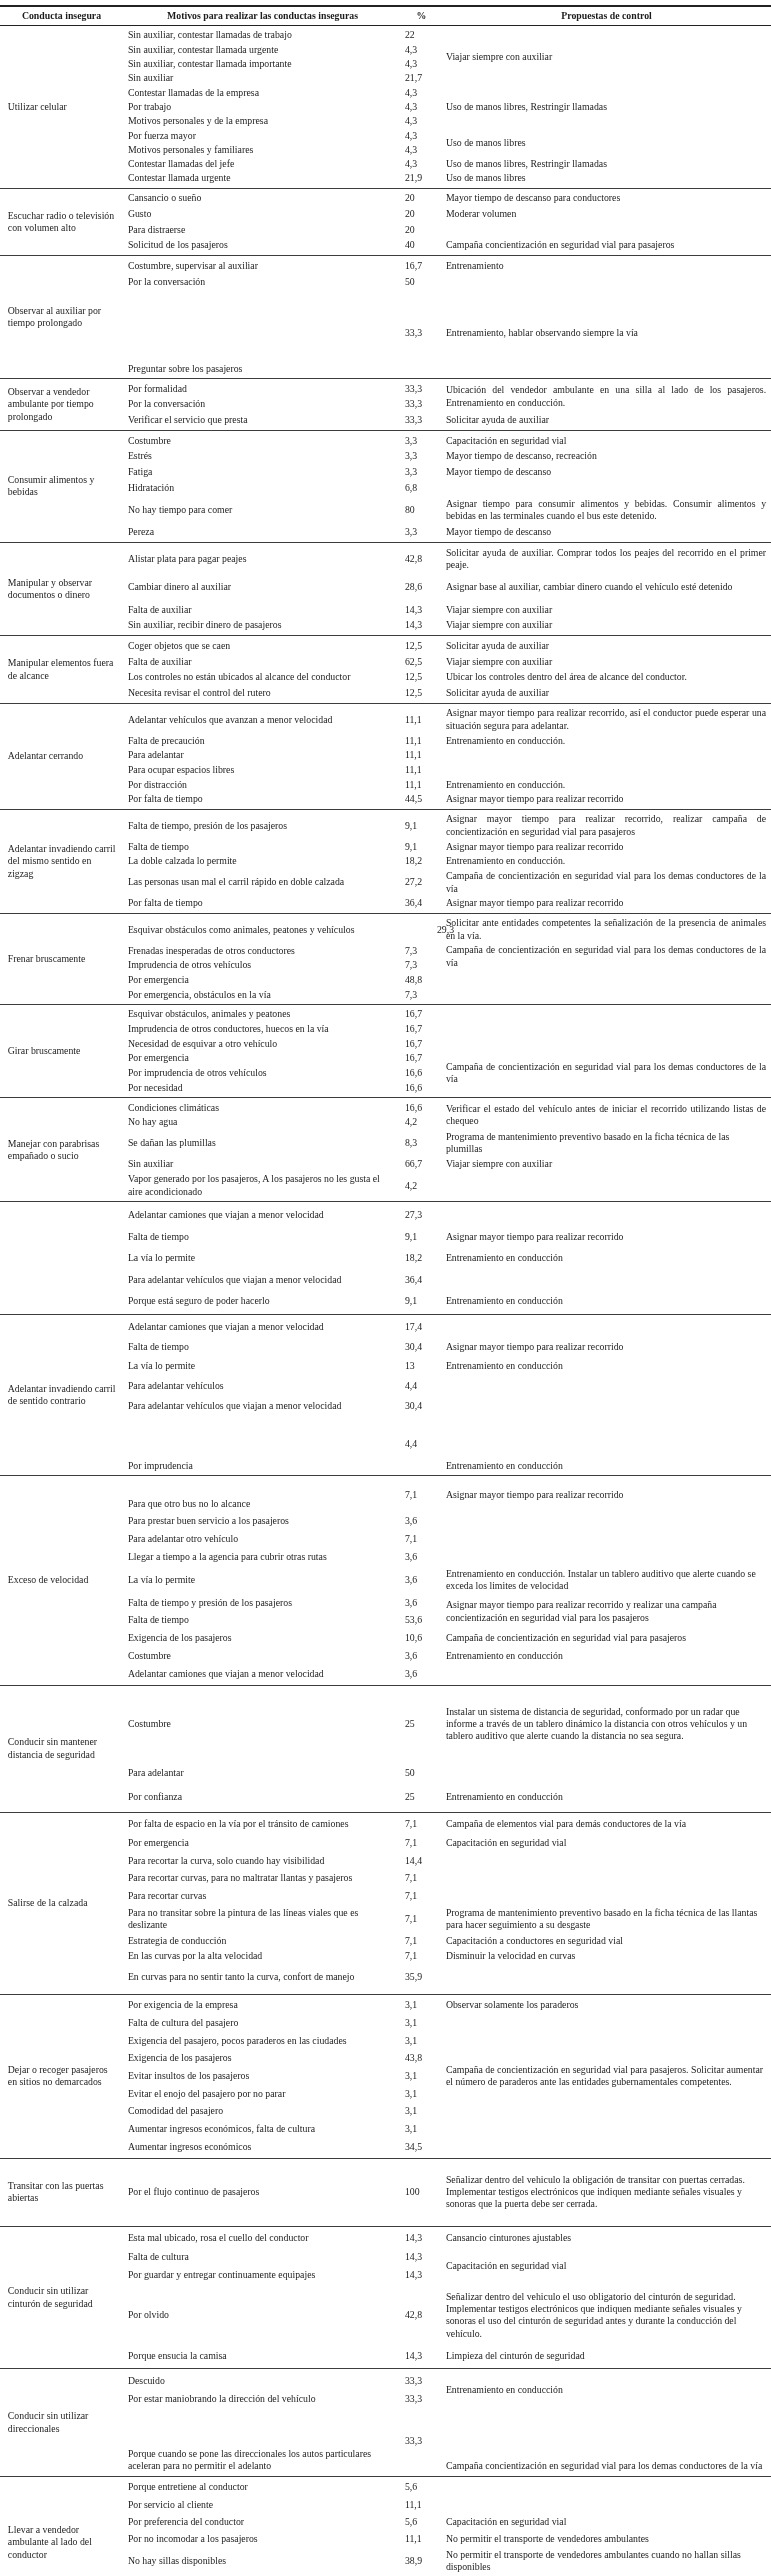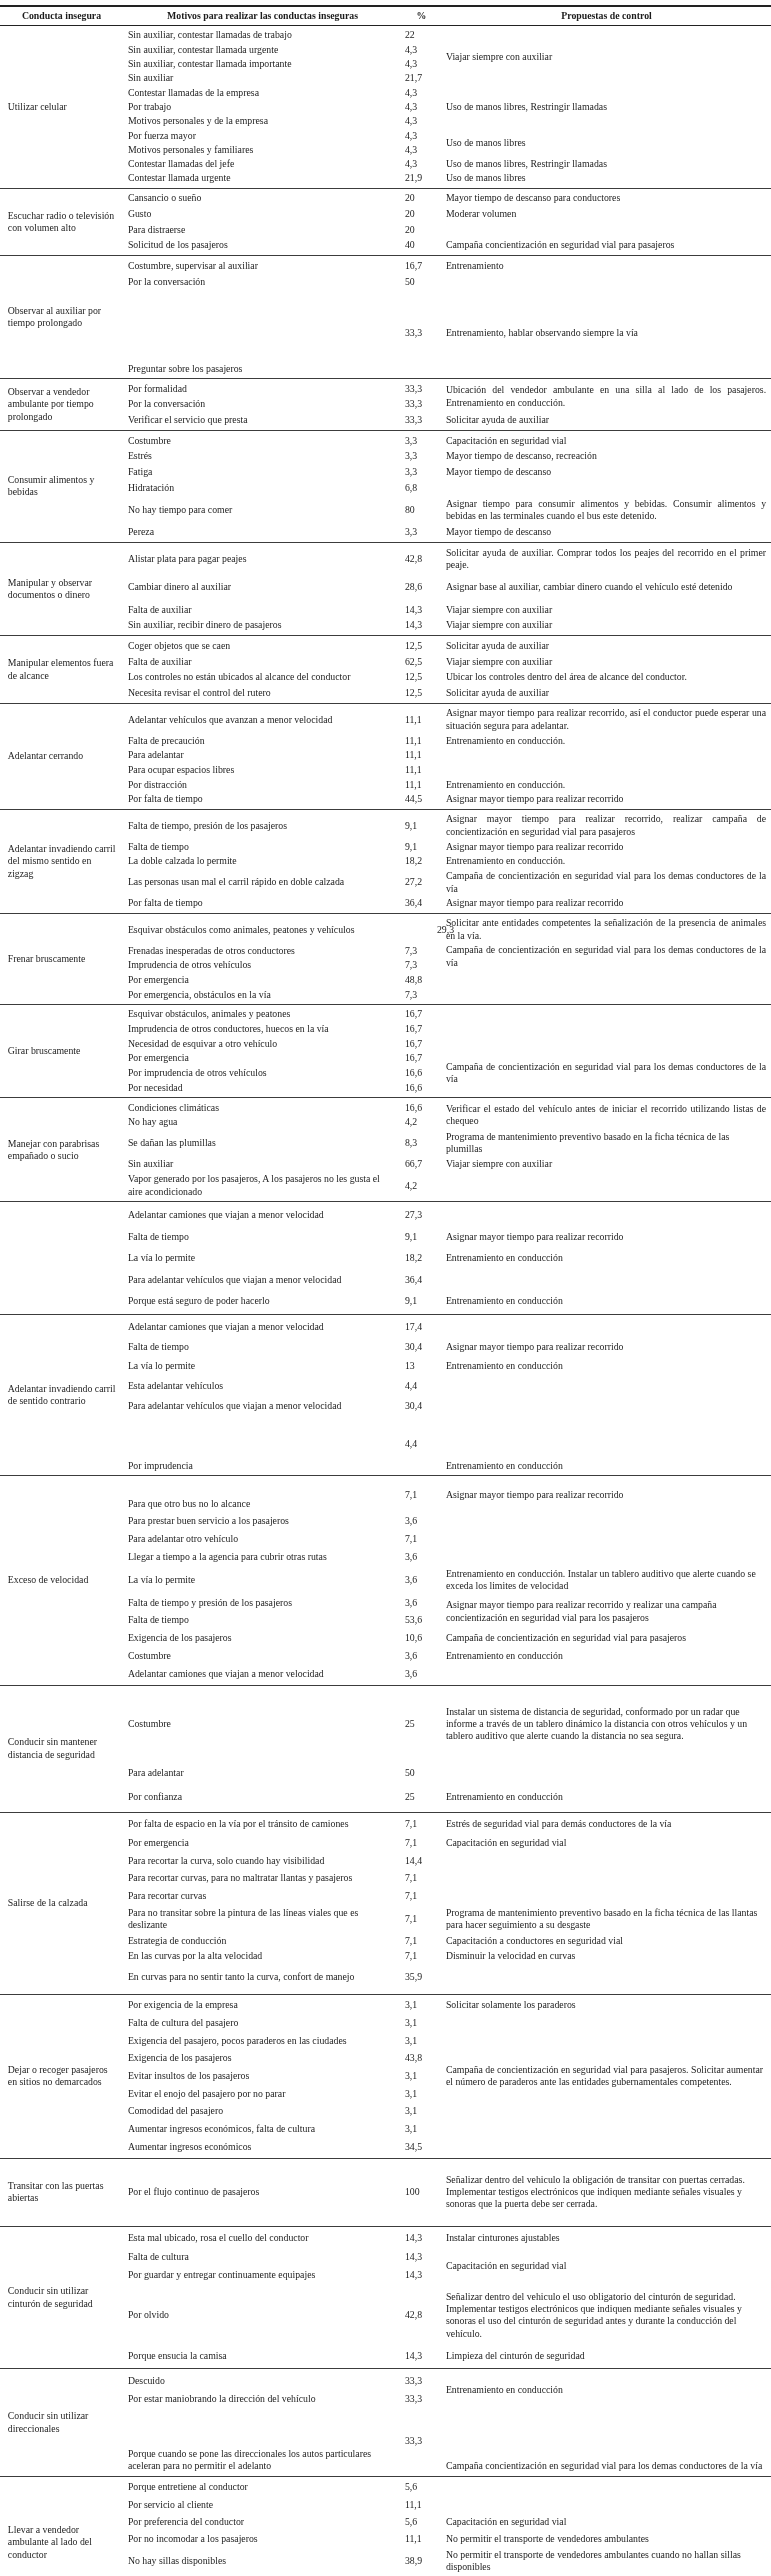--- a/index.html
+++ b/index.html
@@ -250,21 +250,21 @@
         <div class="group">
           <div class="cell conduct" style="grid-row: 1 / 7;">Adelantar invadiendo carril de sentido contrario</div>
           <div class="cell motive" style="grid-row: 1; min-height: 17.7px;">Adelantar camiones que viajan a menor velocidad</div>
           <div class="cell pct" style="grid-row: 1;">17,4</div>
           <div class="cell motive" style="grid-row: 2; min-height: 17.7px;">Falta de tiempo</div>
           <div class="cell pct" style="grid-row: 2;">30,4</div>
           <div class="cell control" style="grid-row: 2 / 3;">Asignar mayor tiempo para realizar recorrido</div>
           <div class="cell motive" style="grid-row: 3; min-height: 17.7px;">La vía lo permite</div>
           <div class="cell pct" style="grid-row: 3;">13</div>
           <div class="cell control" style="grid-row: 3 / 4;">Entrenamiento en conducción</div>
-          <div class="cell motive" style="grid-row: 4; min-height: 17.7px;">Esta adelantar vehículos</div>
+          <div class="cell motive" style="grid-row: 4; min-height: 17.7px;">Para adelantar vehículos</div>
           <div class="cell pct" style="grid-row: 4;">4,4</div>
           <div class="cell motive" style="grid-row: 5; min-height: 17.7px;">Para adelantar vehículos que viajan a menor velocidad</div>
           <div class="cell pct" style="grid-row: 5;">30,4</div>
           <div class="cell motive va-end" style="grid-row: 6; min-height: 55px;">Por imprudencia</div>
           <div class="cell pct" style="grid-row: 6;">4,4</div>
           <div class="cell control va-end" style="grid-row: 6 / 7;">Entrenamiento en conducción</div>
         </div>
         <div class="group">
           <div class="cell conduct" style="grid-row: 1 / 11;">Exceso de velocidad</div>
           <div class="cell motive" style="grid-row: 1; min-height: 15.7px; margin-top: 17px;">Para que otro bus no lo alcance</div>
@@ -301,21 +301,21 @@
           <div class="cell motive" style="grid-row: 2; min-height: 22.6px;">Para adelantar</div>
           <div class="cell pct" style="grid-row: 2;">50</div>
           <div class="cell motive" style="grid-row: 3; min-height: 22.6px;">Por confianza</div>
           <div class="cell pct" style="grid-row: 3;">25</div>
           <div class="cell control" style="grid-row: 3 / 4;">Entrenamiento en conducción</div>
         </div>
         <div class="group">
           <div class="cell conduct" style="grid-row: 1 / 10;">Salirse de la calzada</div>
           <div class="cell motive" style="grid-row: 1; min-height: 16.7px;">Por falta de espacio en la vía por el tránsito de camiones</div>
           <div class="cell pct" style="grid-row: 1;">7,1</div>
-          <div class="cell control" style="grid-row: 1 / 2;">Estrés de seguridad vial para demás conductores de la vía</div>
+          <div class="cell control" style="grid-row: 1 / 2;">Campaña de elementos vial para demás conductores de la vía</div>
           <div class="cell motive" style="grid-row: 2; min-height: 16.7px;">Por emergencia</div>
           <div class="cell pct" style="grid-row: 2;">7,1</div>
           <div class="cell control" style="grid-row: 2 / 3;">Capacitación en seguridad vial</div>
           <div class="cell motive" style="grid-row: 3; min-height: 15.7px;">Para recortar la curva, solo cuando hay visibilidad</div>
           <div class="cell pct" style="grid-row: 3;">14,4</div>
           <div class="cell motive" style="grid-row: 4; min-height: 15.7px;">Para recortar curvas, para no maltratar llantas y pasajeros</div>
           <div class="cell pct" style="grid-row: 4;">7,1</div>
           <div class="cell motive" style="grid-row: 5; min-height: 15.7px;">Para recortar curvas</div>
           <div class="cell pct" style="grid-row: 5;">7,1</div>
           <div class="cell motive" style="grid-row: 6; min-height: 26.5px;">Para no transitar sobre la pintura de las líneas viales que es deslizante</div>
@@ -327,21 +327,21 @@
           <div class="cell motive" style="grid-row: 8; min-height: 12.7px;">En las curvas por la alta velocidad</div>
           <div class="cell pct" style="grid-row: 8;">7,1</div>
           <div class="cell control" style="grid-row: 8 / 9;">Disminuir la velocidad en curvas</div>
           <div class="cell motive" style="grid-row: 9; min-height: 26.5px;">En curvas para no sentir tanto la curva, confort de manejo</div>
           <div class="cell pct" style="grid-row: 9;">35,9</div>
         </div>
         <div class="group">
           <div class="cell conduct" style="grid-row: 1 / 10;">Dejar o recoger pasajeros en sitios no demarcados</div>
           <div class="cell motive" style="grid-row: 1; min-height: 15.7px;">Por exigencia de la empresa</div>
           <div class="cell pct" style="grid-row: 1;">3,1</div>
-          <div class="cell control" style="grid-row: 1 / 2;">Solicitar solamente los paraderos</div>
+          <div class="cell control" style="grid-row: 1 / 2;">Observar solamente los paraderos</div>
           <div class="cell motive" style="grid-row: 2; min-height: 15.7px;">Falta de cultura del pasajero</div>
           <div class="cell pct" style="grid-row: 2;">3,1</div>
           <div class="cell motive" style="grid-row: 3; min-height: 15.7px;">Exigencia del pasajero, pocos paraderos en las ciudades</div>
           <div class="cell pct" style="grid-row: 3;">3,1</div>
           <div class="cell motive" style="grid-row: 4; min-height: 15.7px;">Exigencia de los pasajeros</div>
           <div class="cell pct" style="grid-row: 4;">43,8</div>
           <div class="cell control" style="grid-row: 4 / 7;">Campaña de concientización en seguridad vial para pasajeros. Solicitar aumentar el número de paraderos ante las entidades gubernamentales competentes.</div>
           <div class="cell motive" style="grid-row: 5; min-height: 15.7px;">Evitar insultos de los pasajeros</div>
           <div class="cell pct" style="grid-row: 5;">3,1</div>
           <div class="cell motive" style="grid-row: 6; min-height: 15.7px;">Evitar el enojo del pasajero por no parar</div>
@@ -356,21 +356,21 @@
         <div class="group">
           <div class="cell conduct" style="grid-row: 1 / 2;">Transitar con las puertas abiertas</div>
           <div class="cell motive" style="grid-row: 1; min-height: 61px;">Por el flujo continuo de pasajeros</div>
           <div class="cell pct" style="grid-row: 1;">100</div>
           <div class="cell control" style="grid-row: 1 / 2;">Señalizar dentro del vehiculo la obligación de transitar con puertas cerradas. Implementar testigos electrónicos que indiquen mediante señales visuales y sonoras que la puerta debe ser cerrada.</div>
         </div>
         <div class="group">
           <div class="cell conduct" style="grid-row: 1 / 6;">Conducir sin utilizar cinturón de seguridad</div>
           <div class="cell motive" style="grid-row: 1; min-height: 16.7px;">Esta mal ubicado, rosa el cuello del conductor</div>
           <div class="cell pct" style="grid-row: 1;">14,3</div>
-          <div class="cell control" style="grid-row: 1 / 2;">Instalar cinturones ajustables</div>
+          <div class="cell control" style="grid-row: 1 / 2;">Cansancio cinturones ajustables</div>
           <div class="cell motive" style="grid-row: 2; min-height: 16.7px;">Falta de cultura</div>
           <div class="cell pct" style="grid-row: 2;">14,3</div>
           <div class="cell control" style="grid-row: 2 / 4;">Capacitación en seguridad vial</div>
           <div class="cell motive" style="grid-row: 3; min-height: 16.7px;">Por guardar y entregar continuamente equipajes</div>
           <div class="cell pct" style="grid-row: 3;">14,3</div>
           <div class="cell motive" style="grid-row: 4; min-height: 59px;">Por olvido</div>
           <div class="cell pct" style="grid-row: 4;">42,8</div>
           <div class="cell control" style="grid-row: 4 / 5;">Señalizar dentro del vehiculo el uso obligatorio del cinturón de seguridad. Implementar testigos electrónicos que indiquen mediante señales visuales y sonoras el uso del cinturón de seguridad antes y durante la conducción del vehículo.</div>
           <div class="cell motive" style="grid-row: 5; min-height: 18.6px;">Porque ensucia la camisa</div>
           <div class="cell pct" style="grid-row: 5;">14,3</div>

